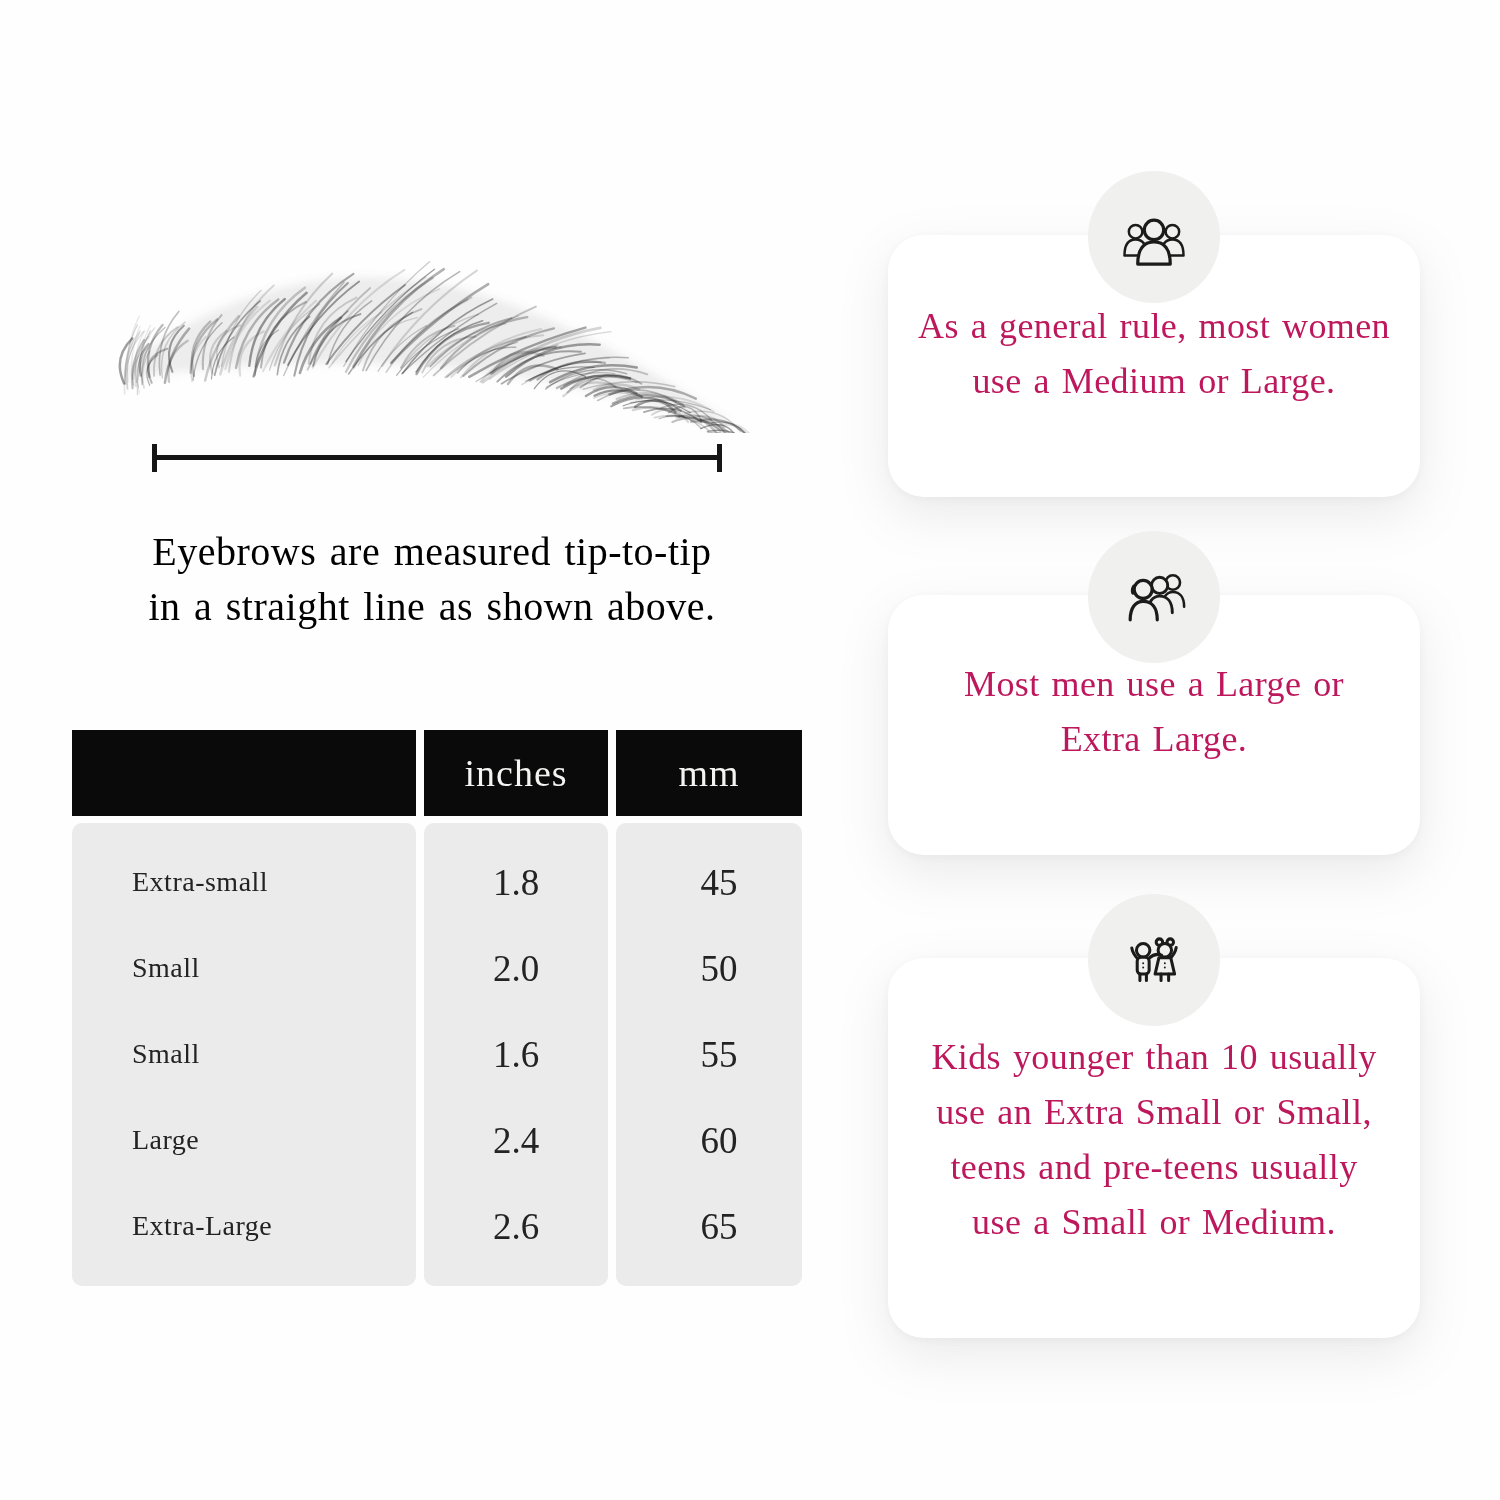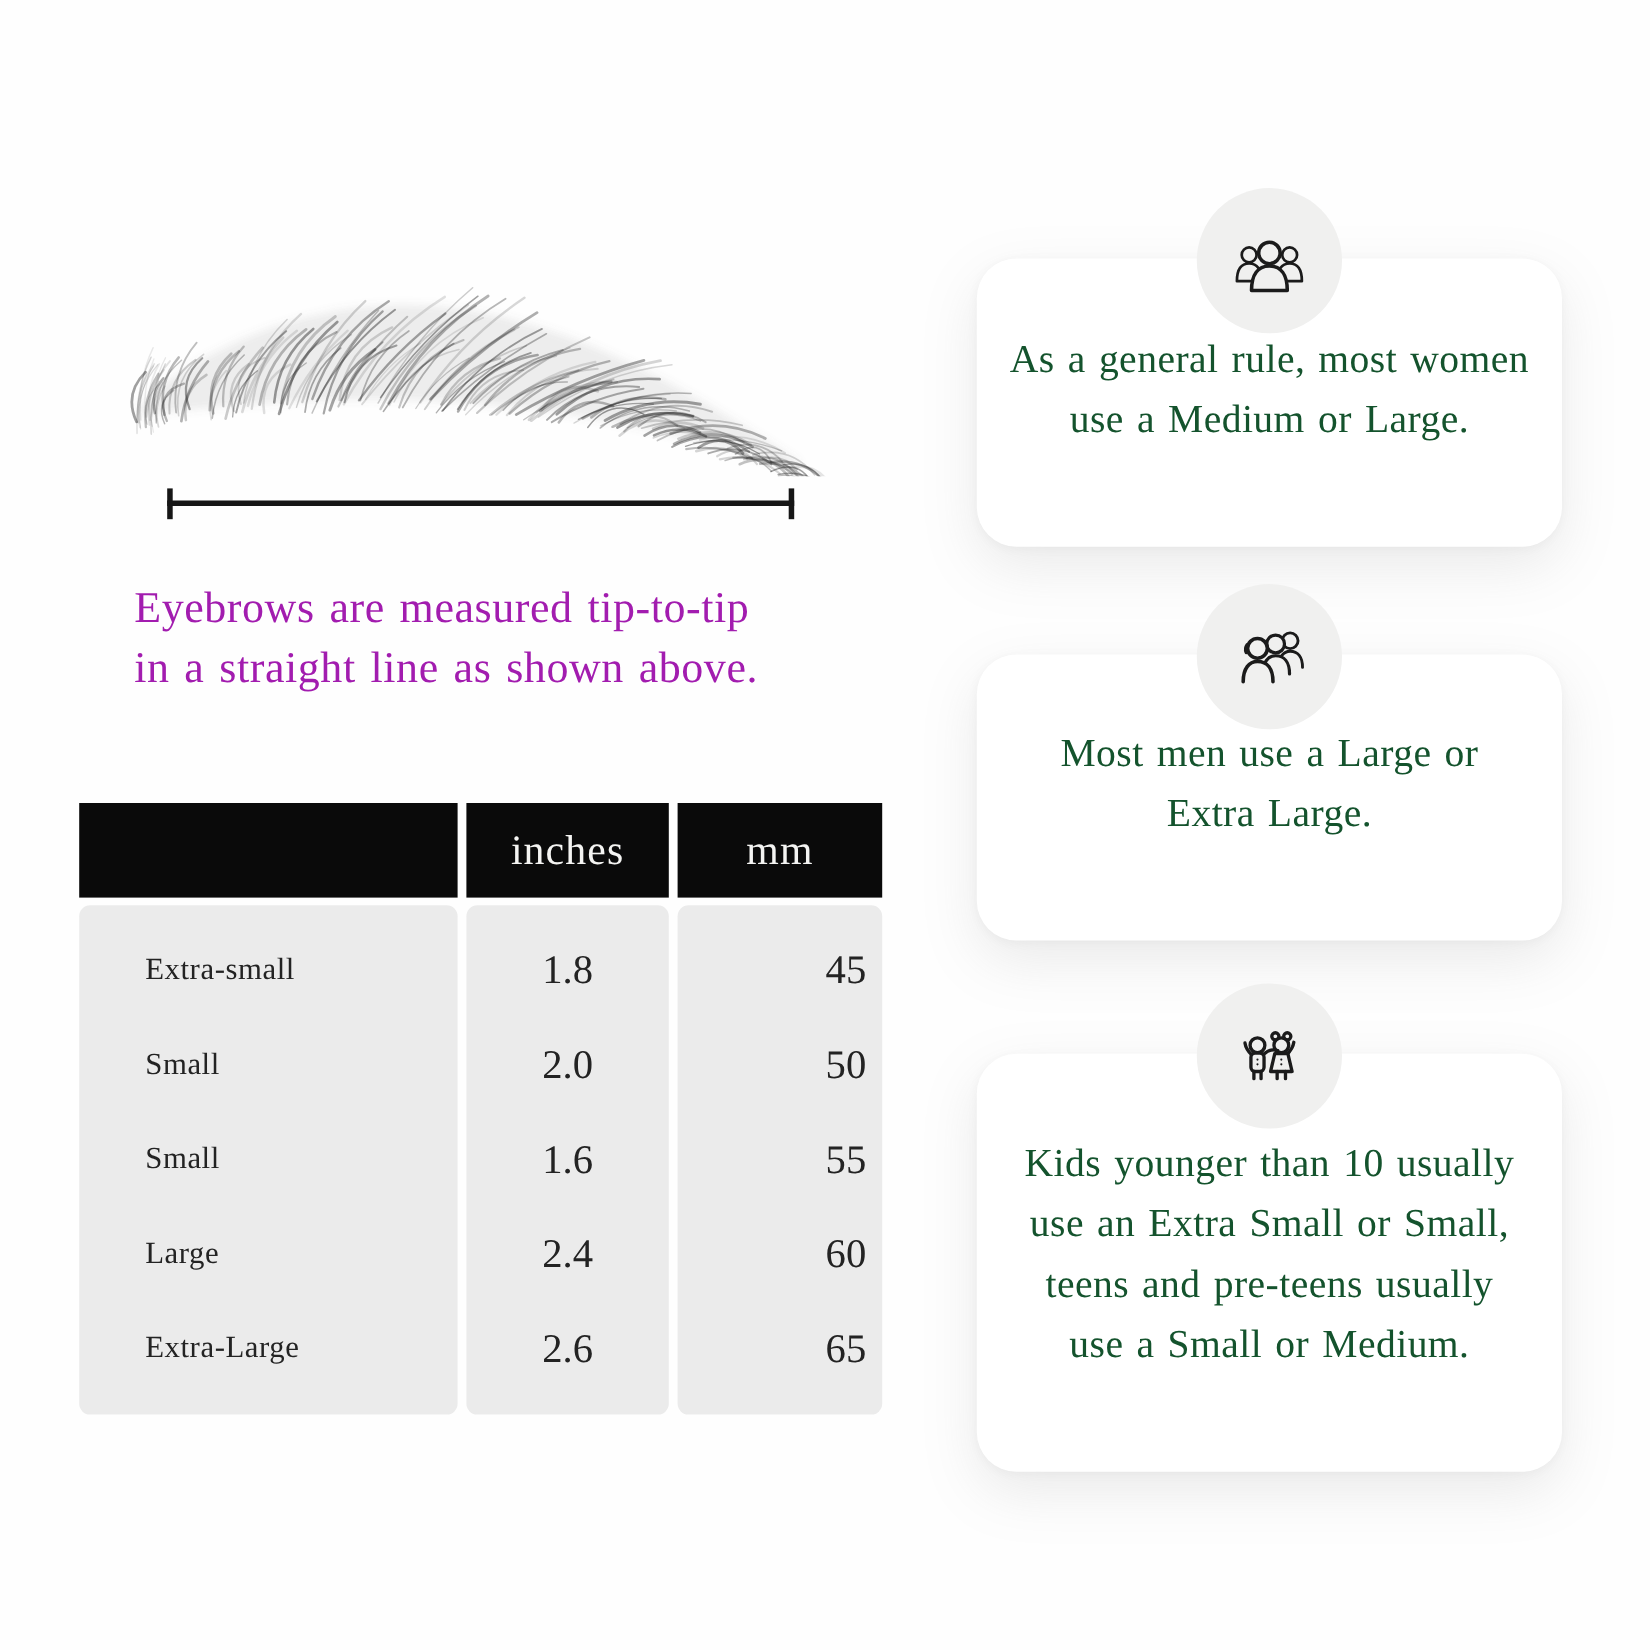--- a/index.html
+++ b/index.html
@@ -8,53 +8,53 @@
     font-family:"Liberation Serif", serif;color:#2b2b2b;
   }
   
   .eyebrow-svg{position:absolute;left:112px;top:238px;}
   .measure-line{position:absolute;left:152px;top:444px;width:570px;height:28px;}
   .measure-line .bar{position:absolute;left:0;top:11px;width:100%;height:5px;background:#161616;}
   .measure-line .tick{position:absolute;top:0;width:5px;height:28px;background:#161616;}
   .measure-line .tick.left{left:0;}
   .measure-line .tick.right{right:0;}
   .caption{
-    position:absolute;left:122px;top:524px;width:620px;
-    font-size:40px;line-height:55px;letter-spacing:.5px;word-spacing:3px;color:#a21caf;font-family:Liberation Serif, serif;
+    position:absolute;left:122px;top:524px;width:620px;text-align:center;
+    font-size:40px;line-height:55px;letter-spacing:.5px;word-spacing:3px;color:#000000;font-family:Liberation Serif, serif;
   }
   
   .size-table{position:absolute;left:72px;top:730px;width:730px;height:556px;}
   .hcell{position:absolute;top:0;height:86px;background:#0a0a0a;border-radius:0;
          display:flex;align-items:center;justify-content:center;
          color:#f4f4f2;font-size:38px;letter-spacing:1px;}
   .hcell.c1{left:0;width:344px;}
   .hcell.c2{left:352px;width:184px;}
   .hcell.c3{left:544px;width:186px;}
   .bcol{position:absolute;top:93px;height:463px;background:#ebebeb;border-radius:10px;}
   .bcol.c1{left:0;width:344px;}
   .bcol.c2{left:352px;width:184px;}
   .bcol.c3{left:544px;width:186px;}
   .trow{position:absolute;left:0;width:730px;height:86px;}
   .trow .lbl{position:absolute;left:60px;top:0;height:86px;display:flex;align-items:center;
              font-size:28px;letter-spacing:.5px;color:#232323;}
   .trow .val{position:absolute;top:0;height:86px;display:flex;align-items:center;justify-content:center;
              font-size:37px;color:#232323;}
   .trow .val.v2{left:352px;width:184px;}
-  .trow .val.v3{left:562px;width:186px;padding-left:42px;}
+  .trow .val.v3{left:512px;width:186px;padding-left:42px;}
   
   .card{position:absolute;left:888px;width:532px;background:#ffffff;border-radius:36px;
         box-shadow:0 18px 50px rgba(130,130,130,.16), 0 2px 10px rgba(0,0,0,.035);}
   .card.c1{top:235px;height:262px;}
   .card.c2{top:595px;height:260px;}
   .card.c3{top:958px;height:380px;}
   .icon-circle{position:absolute;left:50%;top:-64px;transform:translateX(-50%);
         width:132px;height:132px;border-radius:50%;background:#f0f0ef;
         display:flex;align-items:center;justify-content:center;}
   .card-text{margin:0 auto;text-align:center;font-size:36px;line-height:55px;
-        letter-spacing:.4px;word-spacing:2.5px;color:#14532d;}
+        letter-spacing:.4px;word-spacing:2.5px;color:#be185d;}
   .card.c1 .card-text{padding-top:64px;max-width:500px;}
   .card.c2 .card-text{padding-top:62px;max-width:430px;}
   .card.c3 .card-text{padding-top:72px;max-width:462px;}
 </style>
 </head>
 <body>
 
 <div class="canvas">
 
   <svg class="eyebrow-svg" width="680" height="195" viewBox="0 0 680 195">

